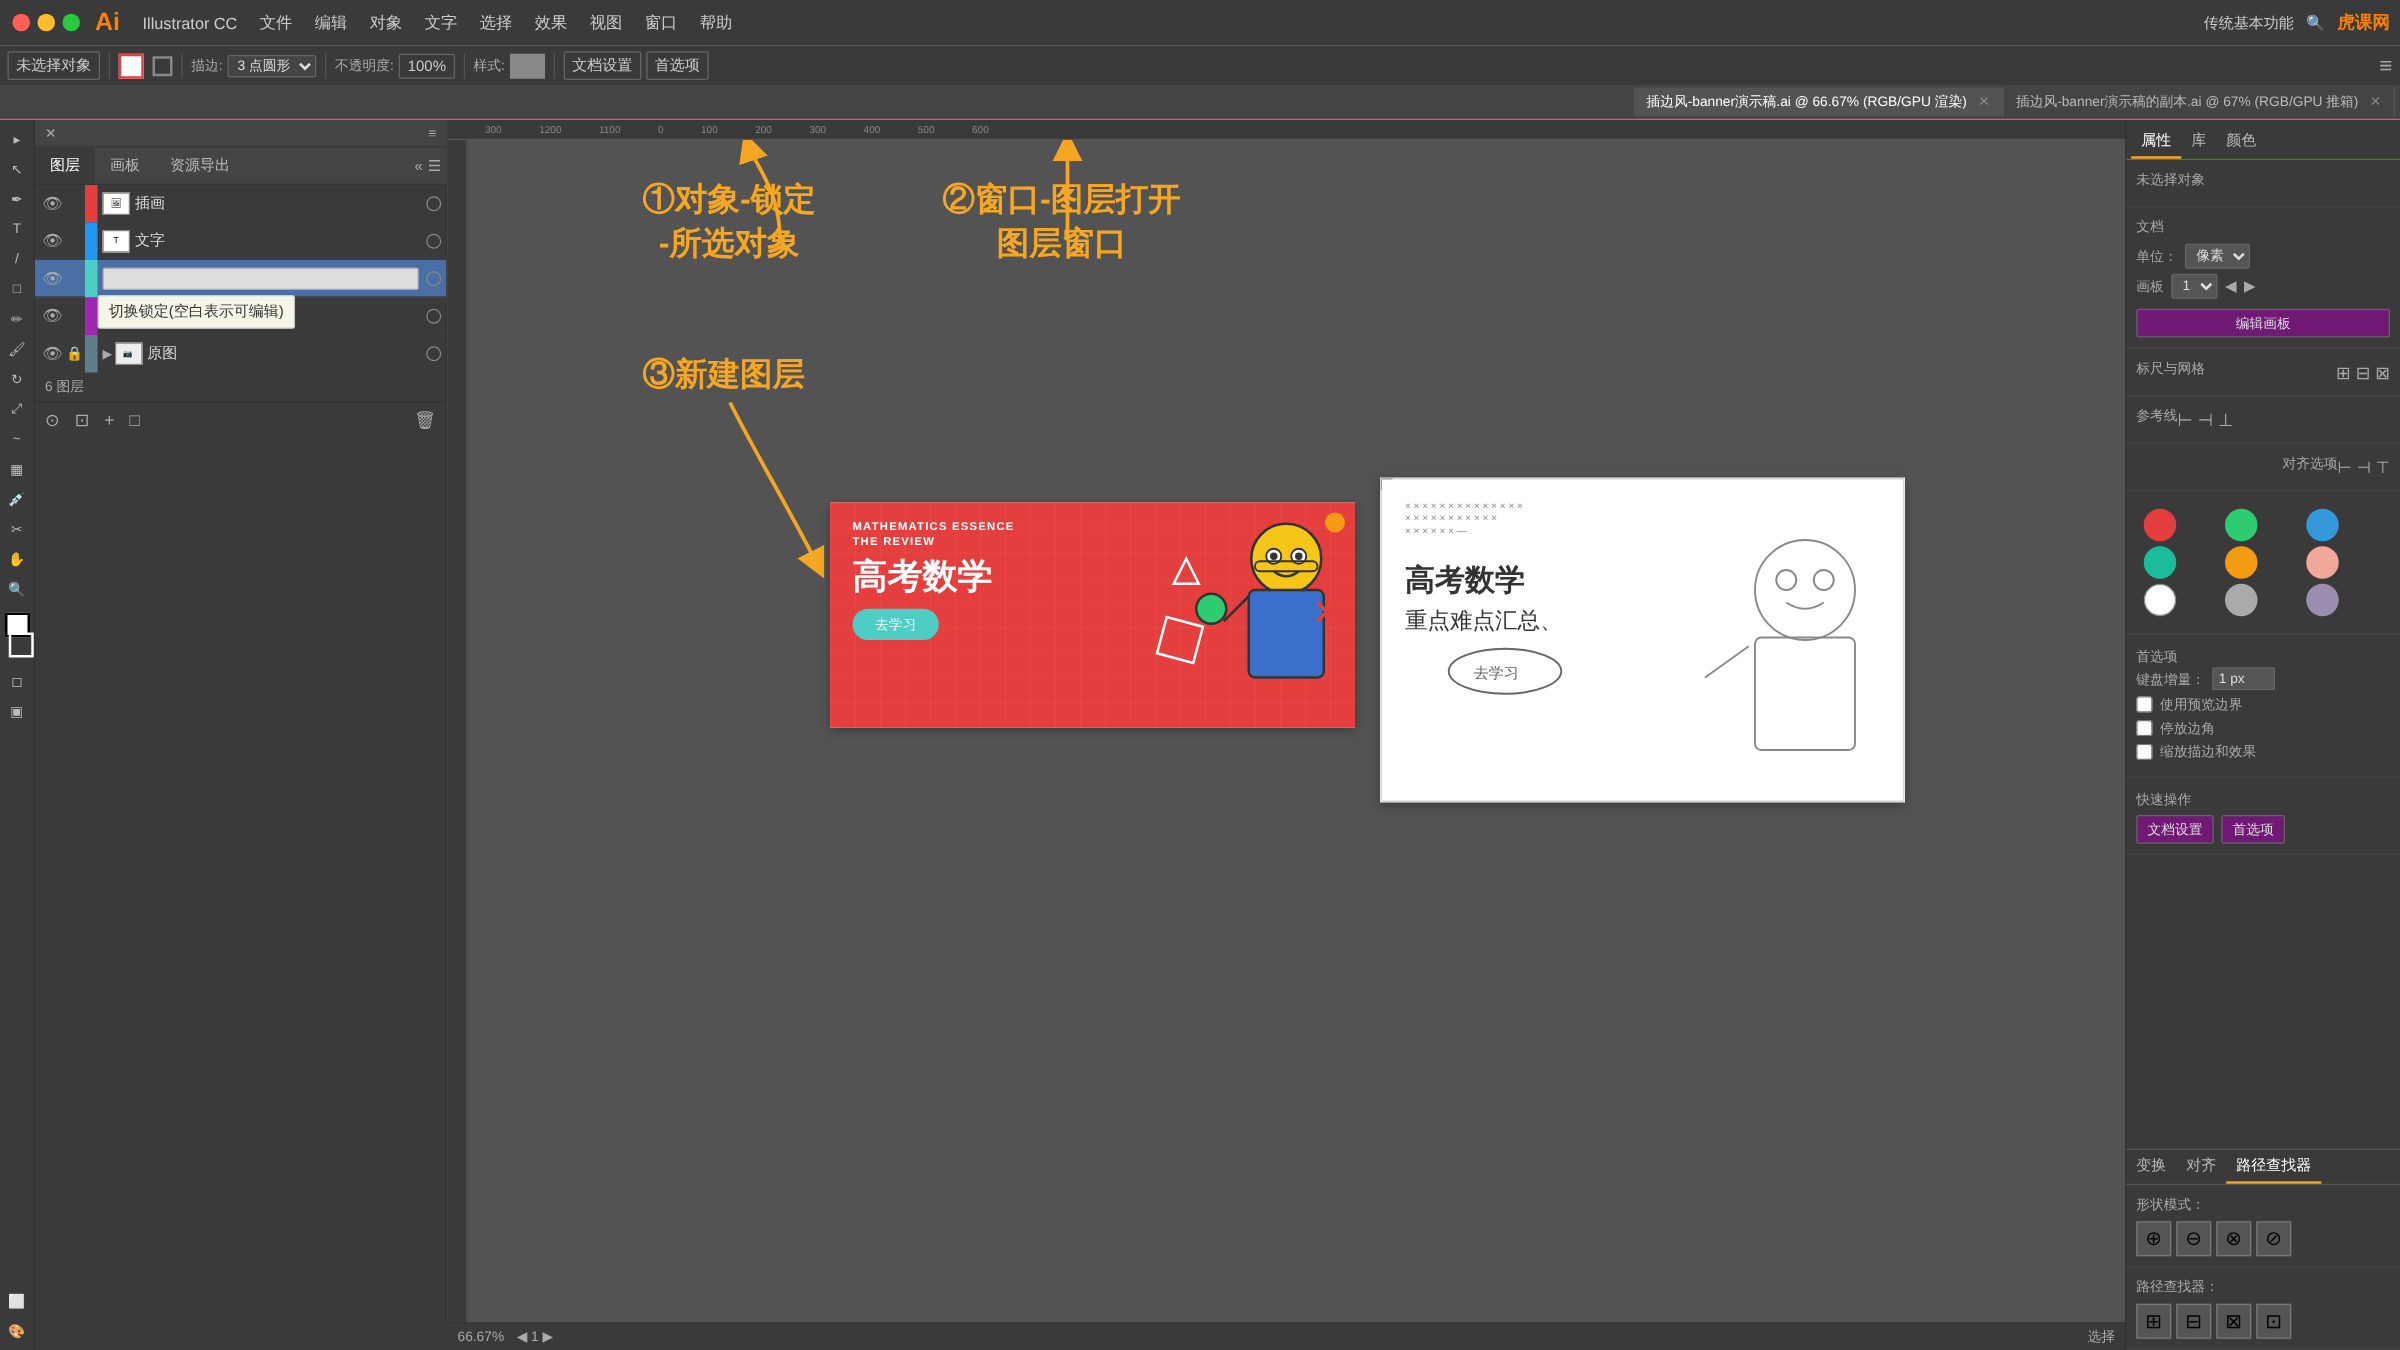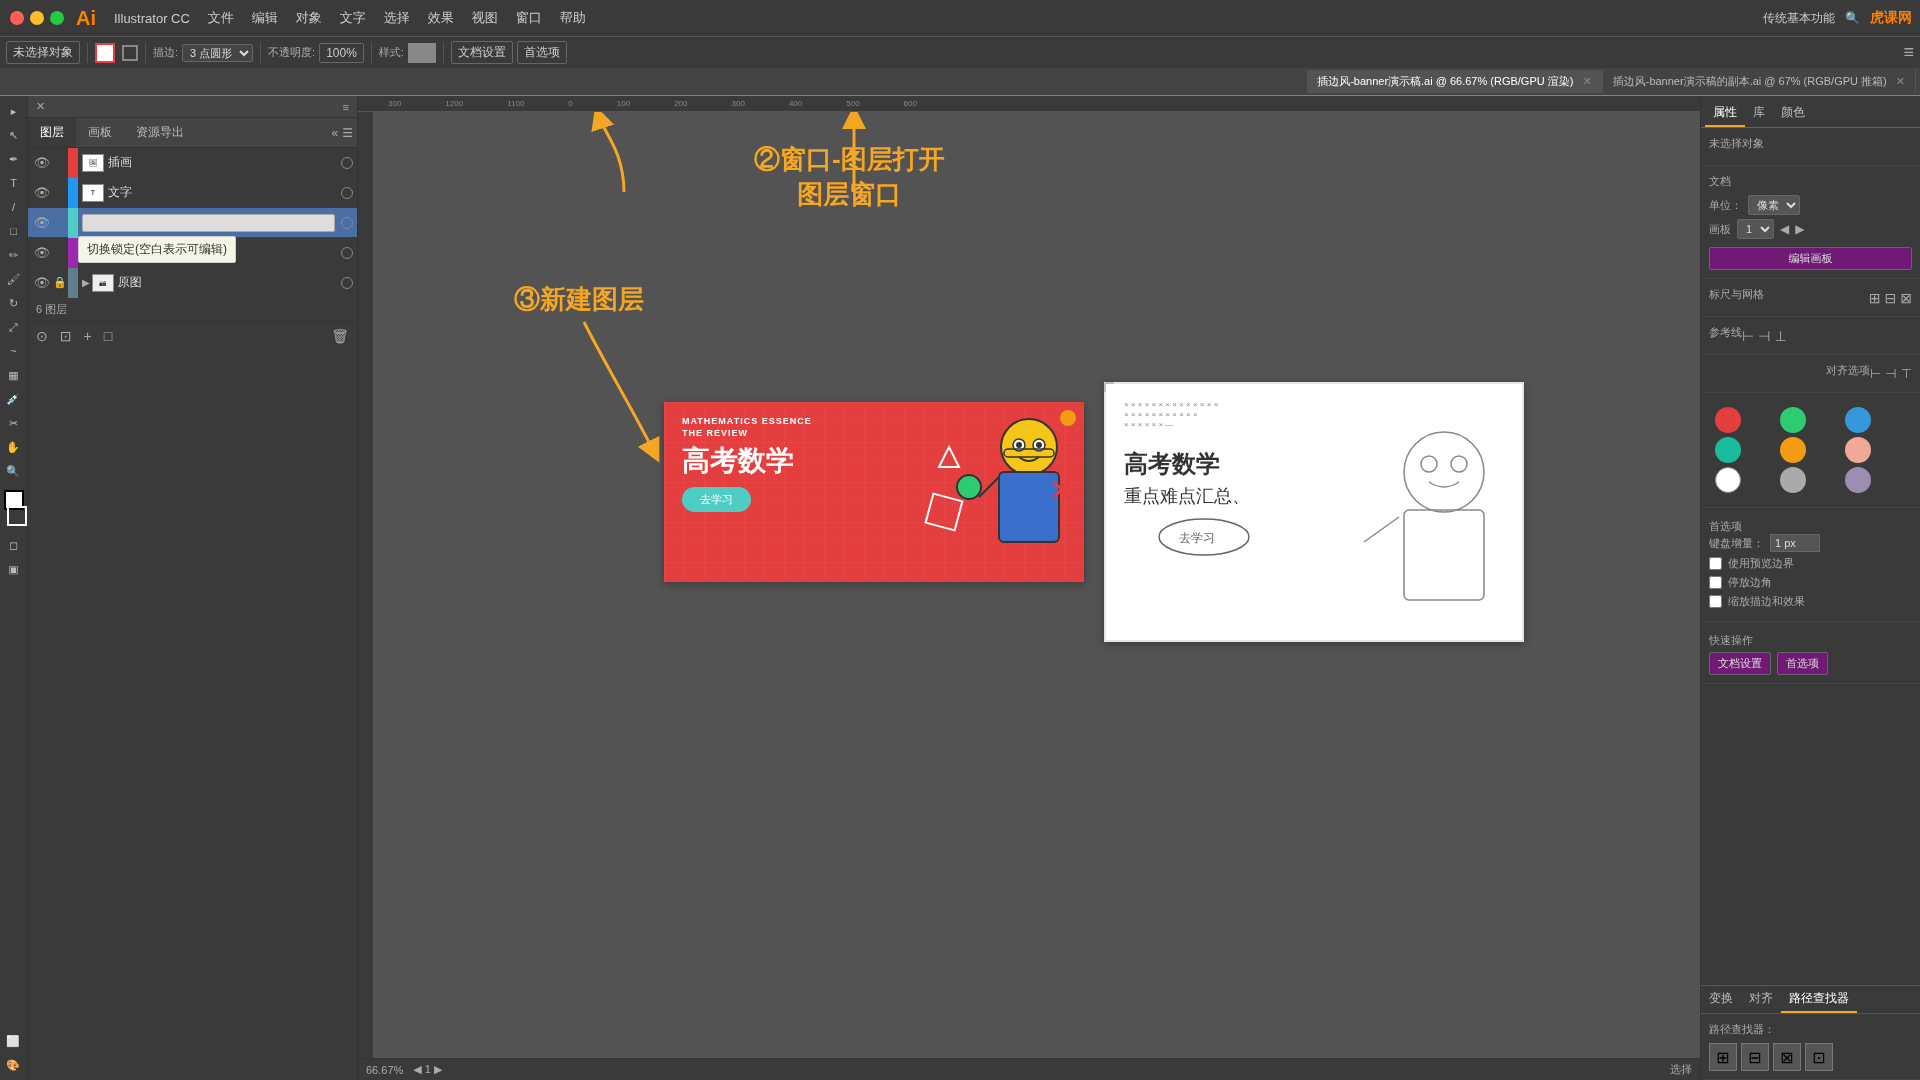--- a/index.html
+++ b/index.html
@@ -50,21 +50,21 @@
       width: 22px; height: 22px; display: flex; align-items: center; justify-content: center;
       color: #bbb; font-size: 11px; cursor: pointer; border-radius: 2px;
     }
 
     
     #canvas-area {
       flex: 1; background: #535353; overflow: hidden; position: relative;
     }
     .ruler-h { height: 16px; background: #3a3a3a; border-bottom: 1px solid #555; display: flex; align-items: center; padding-left: 20px; }
     .ruler-v { position: absolute; top: 16px; left: 0; width: 16px; height: calc(100% - 16px); background: #3a3a3a; border-right: 1px solid #555; }
-    .ruler-marks { font-size: 8px; color: #888; display: flex; gap: 44px; padding-left: 10px; }
+    .ruler-marks { font-size: 8px; color: #888; display: flex; gap: 30px; padding-left: 10px; }
 
     #canvas-content {
       position: absolute; top: 16px; left: 16px; right: 0; bottom: 0; overflow: hidden;
     }
 
     
     #right-panel {
       width: 220px; background: #3a3a3a; flex-shrink: 0; display: flex; flex-direction: column;
       border-left: 1px solid #333;
     }
@@ -301,20 +301,24 @@
           <span>300</span>
           <span>400</span>
           <span>500</span>
           <span>600</span>
       </div>
     </div>
     <div class="ruler-v"></div>
 
     <div id="canvas-content">
 
+      <div style="position:absolute;top:30px;left:140px;color:#f5a623;font-size:26px;font-weight:bold;text-align:center">
+        <div style="white-space:pre-line">①对象-锁定
+-所选对象</div>
+      </div>
 
       <div style="position:absolute;top:30px;left:380px;color:#f5a623;font-size:26px;font-weight:bold;text-align:center">
         <div>②窗口-图层打开</div>
         <div>图层窗口</div>
       </div>
 
       <svg style="position:absolute;top:0px;left:220px;width:60px;height:90px;overflow:visible;pointer-events:none">
         <defs>
             <marker id="ah1" markerWidth="8" markerHeight="8" refX="4" refY="4" orient="auto">
               <path d="M0,0 L8,4 L0,8 Z" fill="#f5a623"></path>
@@ -534,20 +538,29 @@
       </div>
     </div>
 
     <div style="margin-top:auto;border-top:1px solid #555">
       <div style="display:flex;background:#3a3a3a;border-bottom:1px solid #555">
         <div class="rpanel-tab">变换</div>
         <div class="rpanel-tab">对齐</div>
         <div class="rpanel-tab active">路径查找器</div>
       </div>
       <div class="panel-section">
+        <div class="panel-label">形状模式：</div>
+        <div style="display:flex;gap:4px;margin-top:4px">
+          <div style="width:28px;height:28px;background:#555;border:1px solid #777;display:flex;align-items:center;justify-content:center;cursor:pointer">⊕</div>
+          <div style="width:28px;height:28px;background:#555;border:1px solid #777;display:flex;align-items:center;justify-content:center;cursor:pointer">⊖</div>
+          <div style="width:28px;height:28px;background:#555;border:1px solid #777;display:flex;align-items:center;justify-content:center;cursor:pointer">⊗</div>
+          <div style="width:28px;height:28px;background:#555;border:1px solid #777;display:flex;align-items:center;justify-content:center;cursor:pointer">⊘</div>
+        </div>
+      </div>
+      <div class="panel-section">
         <div class="panel-label">路径查找器：</div>
         <div style="display:flex;gap:4px;margin-top:4px">
           <div style="width:28px;height:28px;background:#555;border:1px solid #777;display:flex;align-items:center;justify-content:center;cursor:pointer">⊞</div>
           <div style="width:28px;height:28px;background:#555;border:1px solid #777;display:flex;align-items:center;justify-content:center;cursor:pointer">⊟</div>
           <div style="width:28px;height:28px;background:#555;border:1px solid #777;display:flex;align-items:center;justify-content:center;cursor:pointer">⊠</div>
           <div style="width:28px;height:28px;background:#555;border:1px solid #777;display:flex;align-items:center;justify-content:center;cursor:pointer">⊡</div>
         </div>
       </div>
     </div>
   </div>

